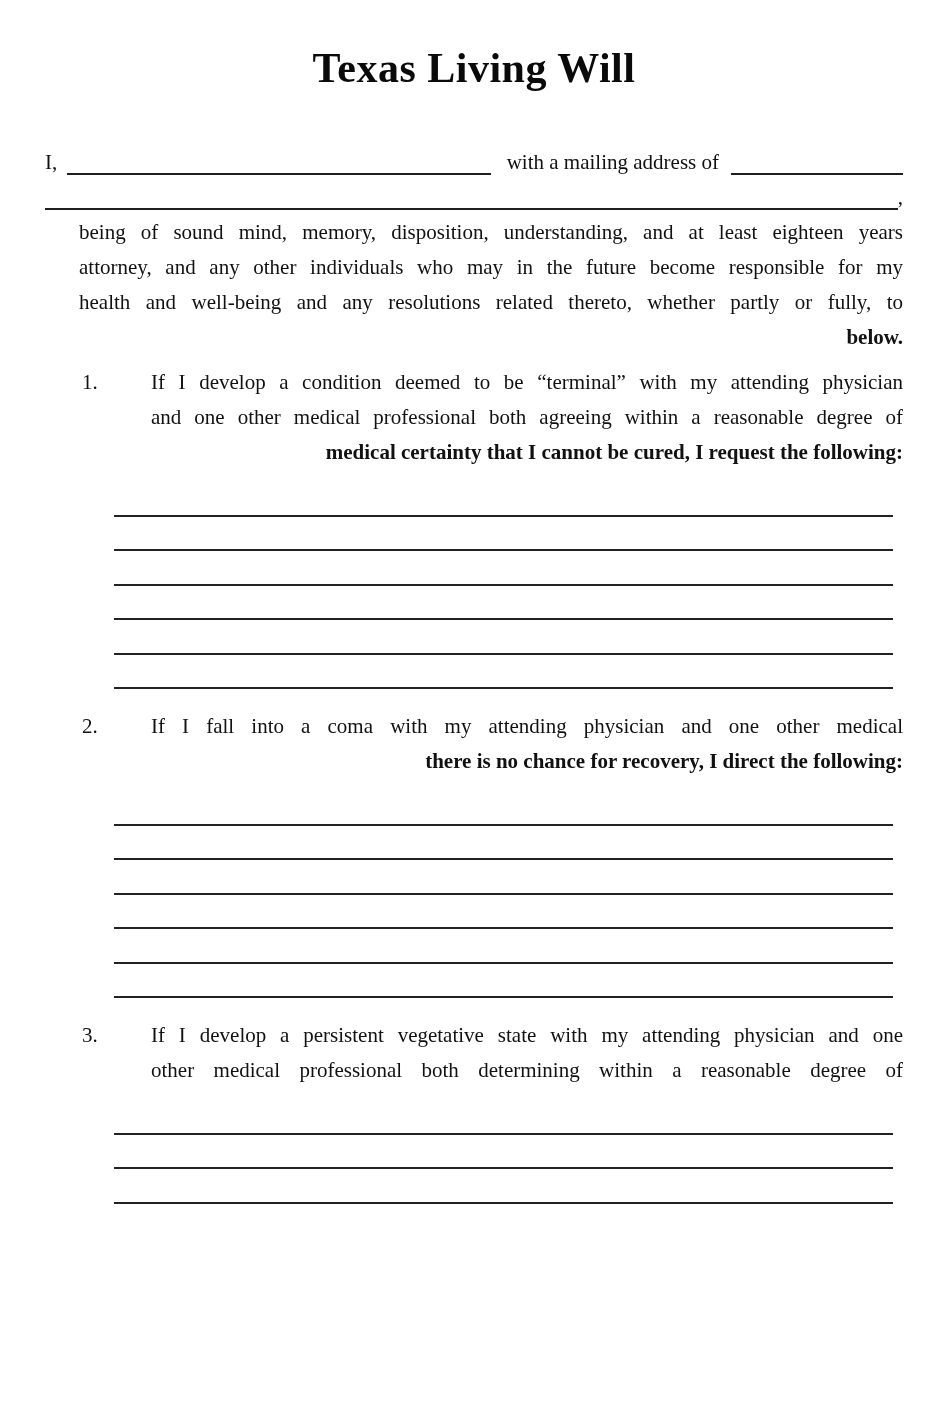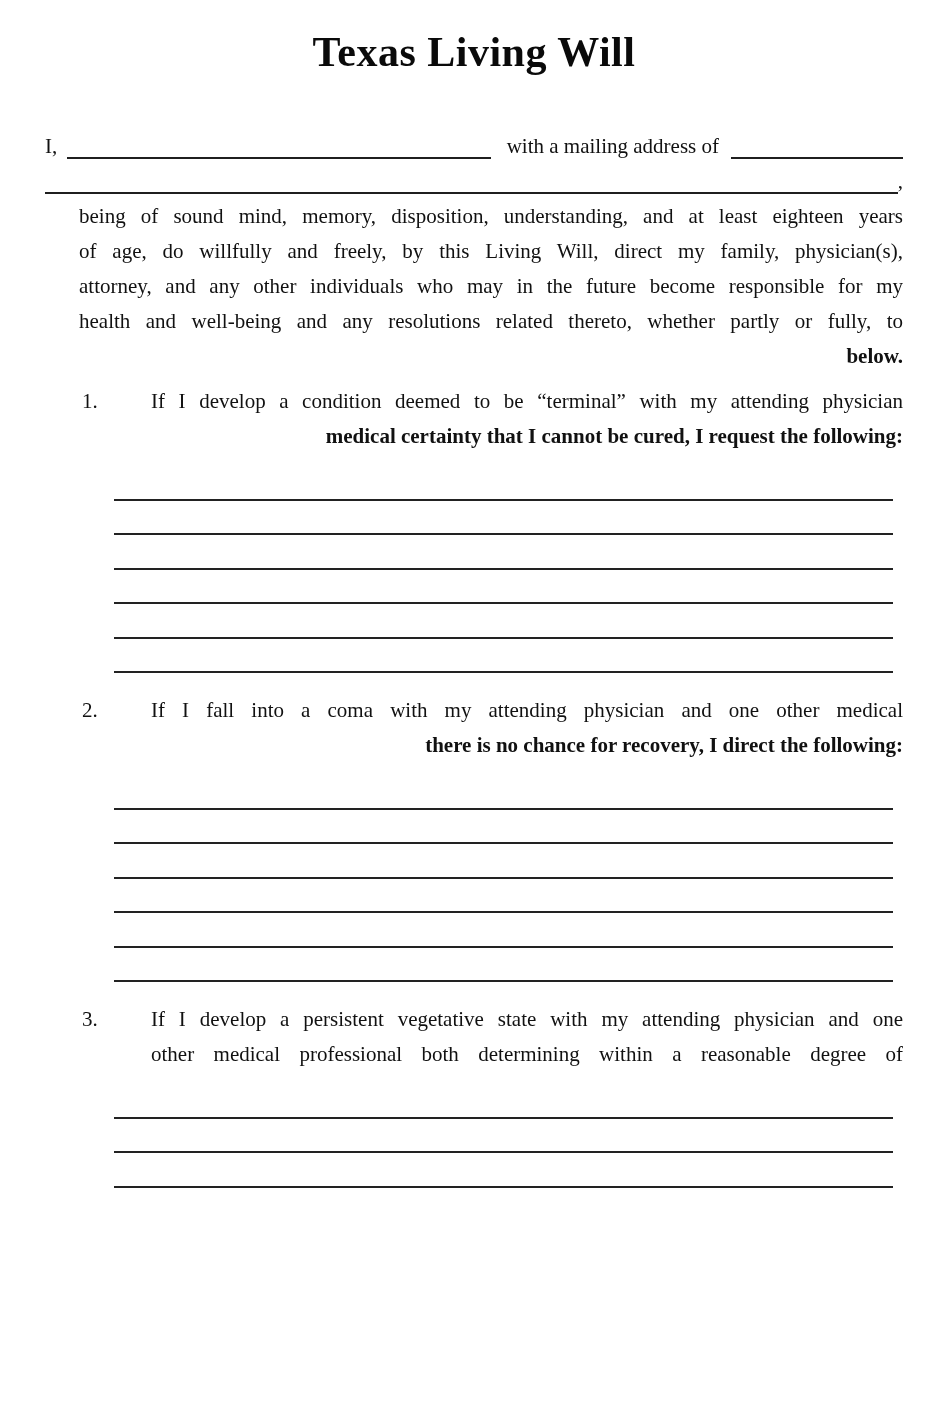--- a/index.html
+++ b/index.html
@@ -11,21 +11,21 @@
     font-family: "Liberation Serif", "DejaVu Serif", serif;
     color: #111111;
   }
   .page {
     width: 950px;
     height: 1420px;
     padding: 0 47px 0 45px;
     background: #ffffff;
   }
   .doc-title {
-    margin-top: 27px;
+    margin-top: 43px;
     font-size: 42px;
     line-height: 50px;
     font-weight: bold;
     text-align: center;
     letter-spacing: 0.5px;
     color: #0a0a0a;
   }
   .intro {
     margin-top: 52px;
     font-size: 21px;
@@ -83,32 +83,32 @@
       <span class="fill-prefix">I,</span>
       <div class="blank grow"></div>
       <span class="fill-middle">with a mailing address of</span>
       <div class="blank addr"></div>
     </div>
     <div class="fill-row">
       <div class="blank grow"></div>
       <span>,</span>
     </div>
     <div class="jline">being of sound mind, memory, disposition, understanding, and at least eighteen years</div>
-    <div class="jline">of age, do willfully and freely, by this Living Will, direct my family, physician(s),</div>
     <div class="jline">attorney, and any other individuals who may in the future become responsible for my</div>
     <div class="jline">health and well-being and any resolutions related thereto, whether partly or fully, to</div>
     <div class="lline">below.</div>
   </div>
 
   <div class="list">
 
     <div class="item">
       <div class="item-num">1.</div>
       <div class="item-body">
         <div class="jline">If I develop a condition deemed to be “terminal” with my attending physician</div>
+        <div class="jline">and one other medical professional both agreeing within a reasonable degree of</div>
         <div class="lline">medical certainty that I cannot be cured, I request the following:</div>
         <div class="rules">
             <div class="rule"></div>
             <div class="rule"></div>
             <div class="rule"></div>
             <div class="rule"></div>
             <div class="rule"></div>
             <div class="rule"></div>
           </div>
       </div>

